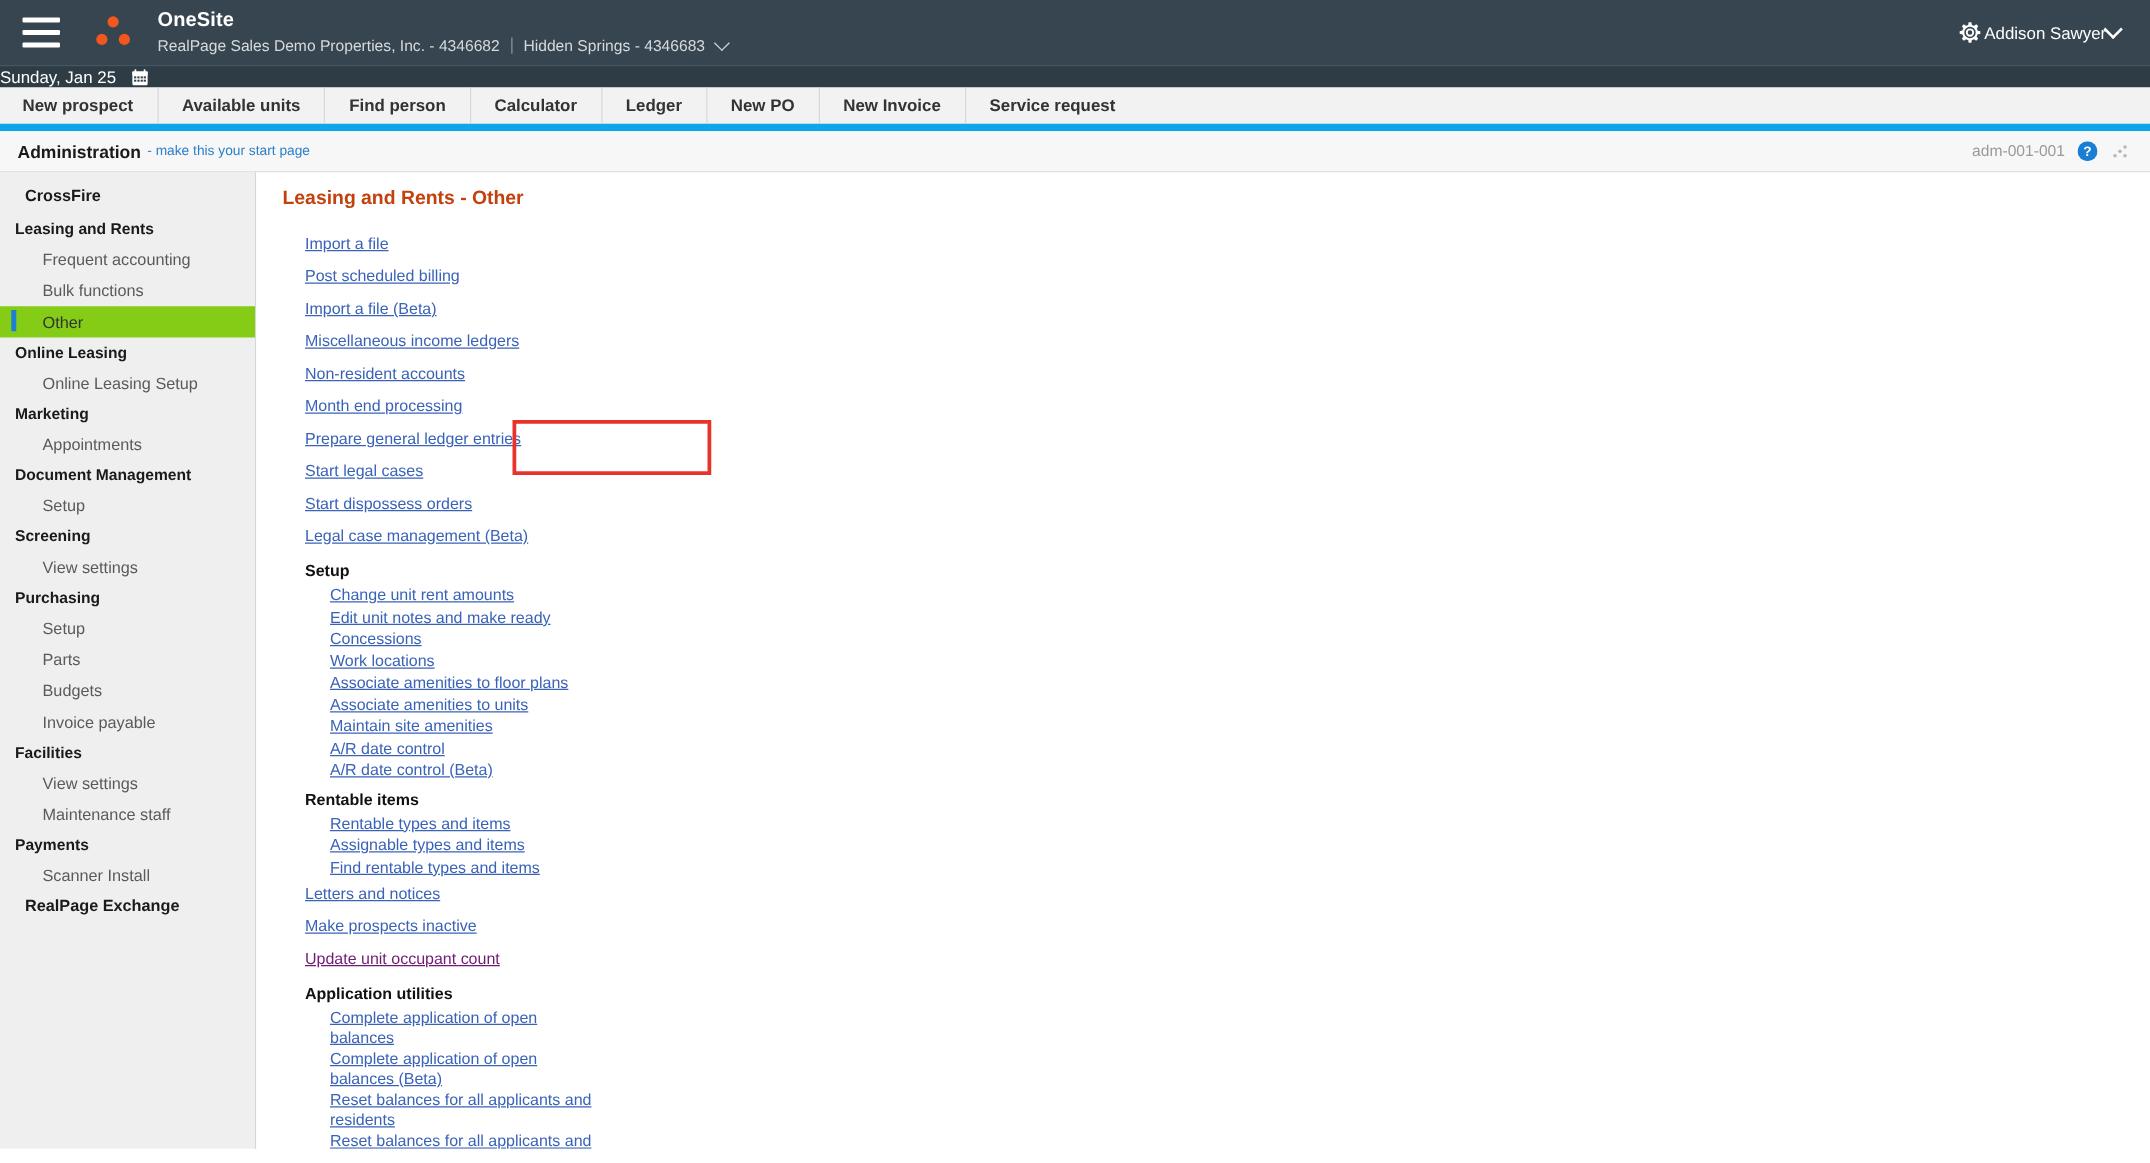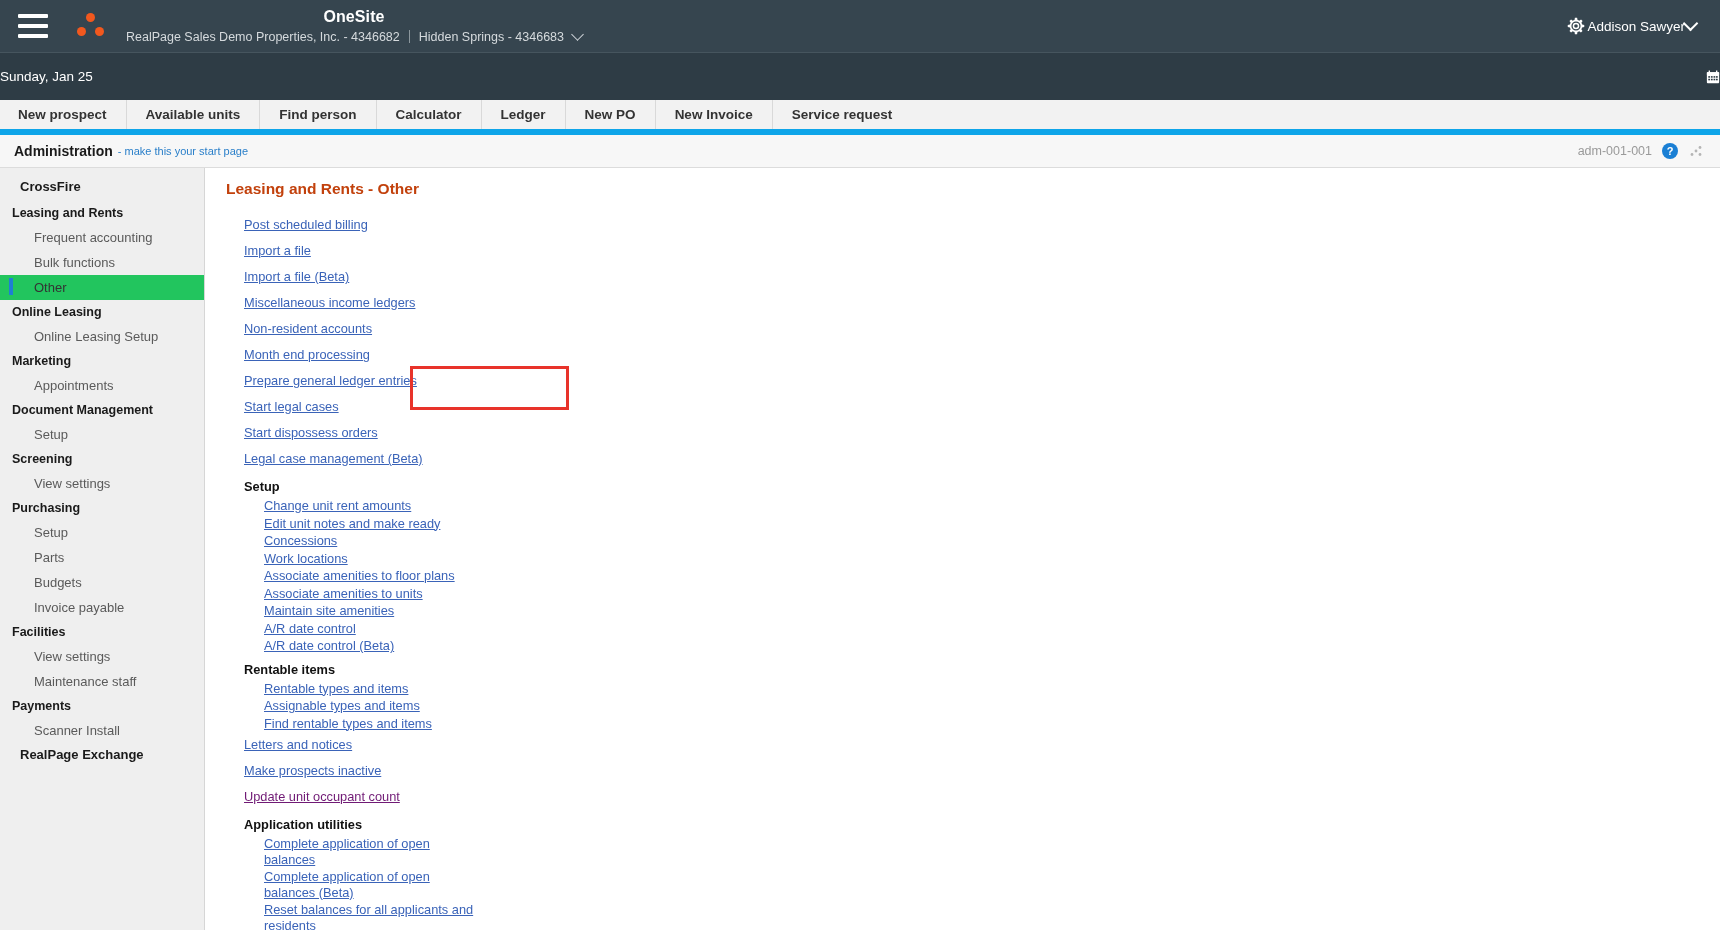--- a/index.html
+++ b/index.html
@@ -39,21 +39,21 @@
     position: absolute;
     width: 9px; height: 9px;
     border-radius: 50%;
     background: #f2581e;
     display: block;
   }
   .logo-dots i:nth-child(1) { left: 12px; top: 2px; }
   .logo-dots i:nth-child(2) { left: 3px;  top: 16px; }
   .logo-dots i:nth-child(3) { left: 21px; top: 16px; }
 
-  .brand-block { display: flex; flex-direction: column; justify-content: center; align-items: center; }
+  .brand-block { display: flex; flex-direction: column; justify-content: center; }
   .brand-title {
     color: #ffffff; font-size: 16px; font-weight: bold;
     line-height: 18px; letter-spacing: .1px;
   }
   .brand-sub {
     color: #d5dadd; font-size: 12.5px; line-height: 16px;
     margin-top: 3px; display: flex; align-items: center;
   }
   .brand-sub .sep {
     display: inline-block; width: 1px; height: 13px;
@@ -78,24 +78,24 @@
     width: 11px; height: 11px;
     border-right: 2px solid #ffffff;
     border-bottom: 2px solid #ffffff;
     transform: rotate(45deg);
     margin-bottom: 5px; margin-right: 6px;
     cursor: pointer;
   }
 
   
   .datebar {
-    height: 48px;
+    height: 18px;
     background: #2e3c45;
     border-top: 1px solid #46555e;
-    display: flex; align-items: center; justify-content: space-between;
+    display: flex; align-items: center; justify-content: flex-start;
     gap: 12px;
   }
   .datebar .date-text { color: #ffffff; font-size: 13.5px; }
   .cal-icon { width: 14px; height: 14px; }
 
   
   .quicknav {
     height: 35px;
     background: #f2f2f2;
     border-bottom: 6px solid #0ea5e9;
@@ -145,21 +145,21 @@
     font-size: 12.5px; font-weight: bold; color: #1a1a1a;
     padding: 5px 0 5px 12px;
   }
   .side-group.crossfire { padding-left: 20px; font-size: 13px; padding-top: 4px; padding-bottom: 7px;}
   .side-item {
     font-size: 13px; color: #5a5a5a;
     padding: 5px 0 5px 34px;
     cursor: pointer; position: relative;
   }
   .side-item.active {
-    background: #22c55e;
+    background: #84cc16;
     color: #333333;
   }
   .side-item.active::before {
     content: "";
     position: absolute;
     left: 9px; top: 3px;
     width: 4px; height: 17px;
     background: #1f7fd4;
   }
 
@@ -316,22 +316,22 @@
       <div class="side-group">Facilities</div>
       <div class="side-item">View settings</div>
       <div class="side-item">Maintenance staff</div>
       <div class="side-group">Payments</div>
       <div class="side-item">Scanner Install</div>
       <div class="side-group crossfire">RealPage Exchange</div>
     </div>
   <div class="main" id="main">
     <h1>Leasing and Rents - Other</h1>
     <div id="main-list">
+        <div class="link-row"><a class="toplink">Import a file</a></div>
         <div class="link-row"><a class="toplink">Post scheduled billing</a></div>
-        <div class="link-row"><a class="toplink">Import a file</a></div>
         <div class="link-row"><a class="toplink">Import a file (Beta)</a></div>
         <div class="link-row"><a class="toplink">Miscellaneous income ledgers</a></div>
         <div class="link-row"><a class="toplink">Non-resident accounts</a></div>
         <div class="link-row"><a class="toplink">Month end processing</a></div>
         <div class="link-row"><a class="toplink">Prepare general ledger entries</a></div>
         <div class="link-row"><a class="toplink">Start legal cases</a></div>
         <div class="link-row"><a class="toplink">Start dispossess orders</a></div>
         <div class="link-row"><a class="toplink">Legal case management (Beta)</a></div>
         <div class="sec-head">Setup</div>
         <a class="sublink">Change unit rent amounts</a>

